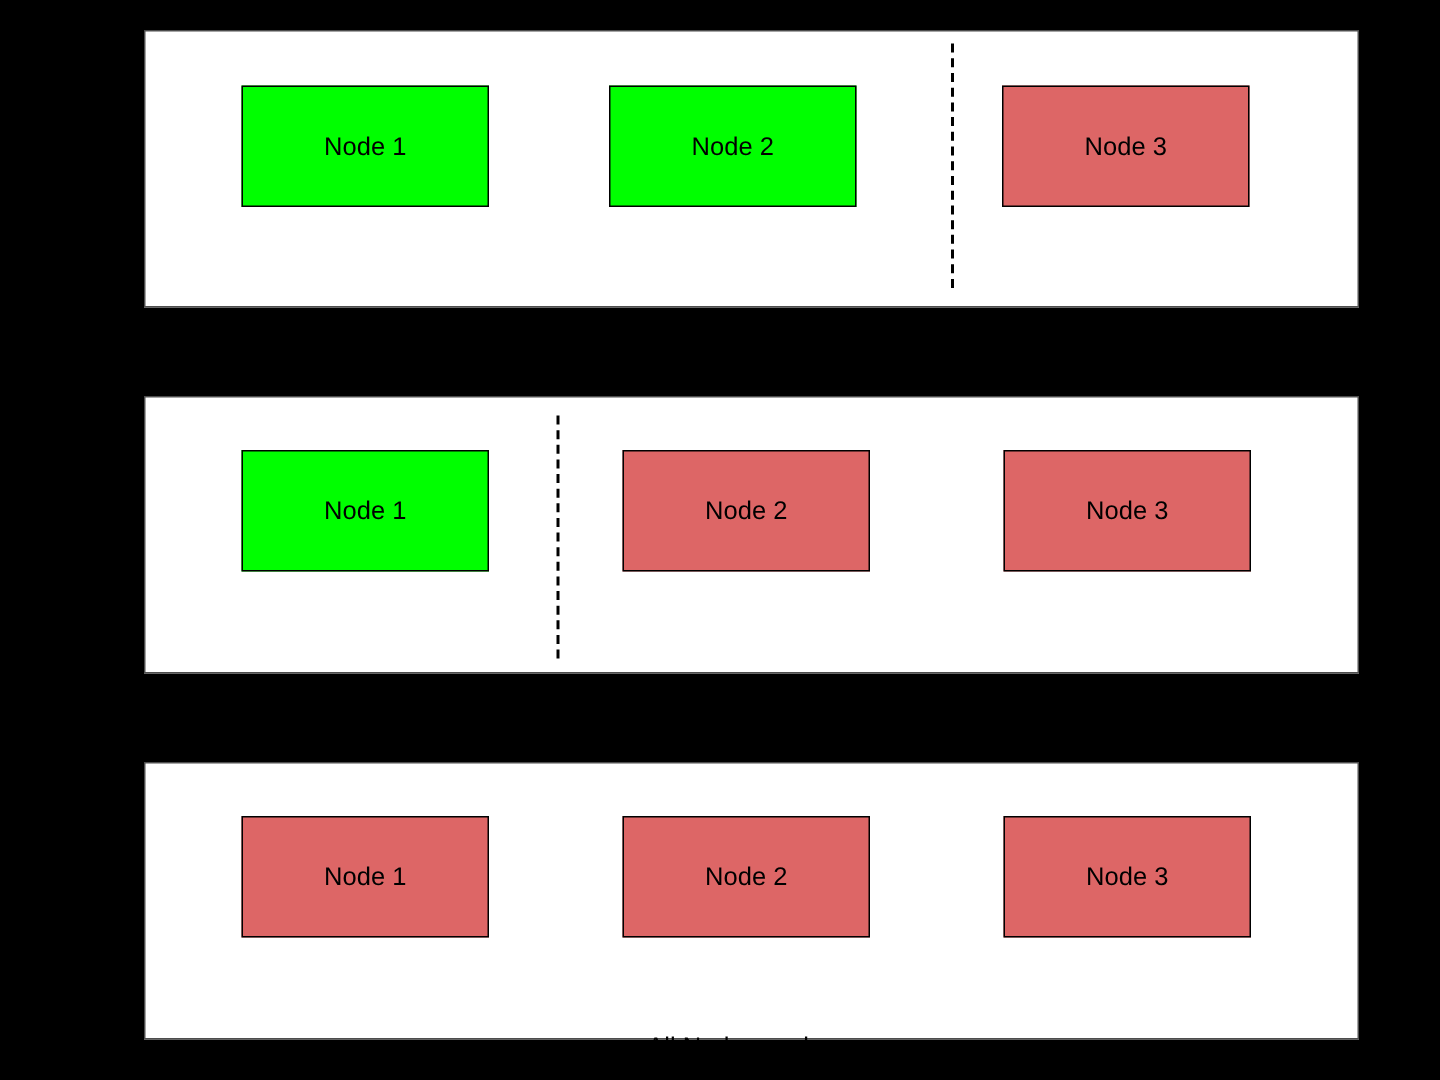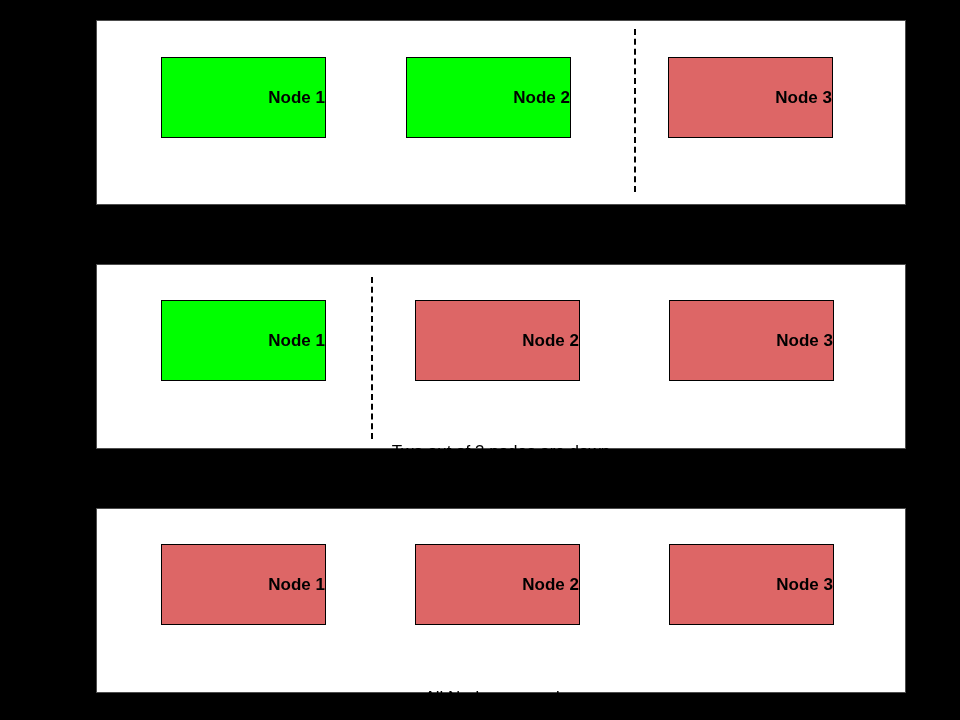--- a/index.html
+++ b/index.html
@@ -28,24 +28,23 @@
   #panel-1 { top: 264px; }
   #panel-2 { top: 508px; }
 
   .node {
     position: absolute;
     width: 163px;
     height: 79px;
     border: 1px solid #000000;
     display: flex;
     align-items: center;
-    justify-content: flex-end;
+    justify-content: center;
     font-size: 17px;
     line-height: 1;
-    font-weight: bold;
   }
   
   #panel-0 .n0 { left: 64px;  top: 36px; }
   #panel-0 .n1 { left: 309px; top: 36px; }
   #panel-0 .n2 { left: 571px; top: 36px; }
   
   #panel-1 .n0 { left: 64px;  top: 35px; }
   #panel-1 .n1 { left: 318px; top: 35px; }
   #panel-1 .n2 { left: 572px; top: 35px; }
   
@@ -96,35 +95,31 @@
     <div class="node n0" style="background: rgb(0, 255, 0);">
       <span>Node 1</span>
     </div>
     <div class="node n1" style="background: rgb(221, 102, 102);">
       <span>Node 2</span>
     </div>
     <div class="node n2" style="background: rgb(221, 102, 102);">
       <span>Node 3</span>
     </div>
     <div class="divider"></div>
-    <div class="caption">
-      <div>Two out of 3 nodes are down</div>
-      <div>Majority Fails &amp; Cluster Stops</div>
-    </div>
   </div>
 
   <div class="panel" id="panel-2">
     <div class="node n0" style="background: rgb(221, 102, 102);">
       <span>Node 1</span>
     </div>
     <div class="node n1" style="background: rgb(221, 102, 102);">
       <span>Node 2</span>
     </div>
     <div class="node n2" style="background: rgb(221, 102, 102);">
       <span>Node 3</span>
     </div>
     <div class="caption">
-      <div>All Nodes are nodes</div>
+      <div>All Node are down</div>
       
     </div>
   </div>
 
 </div>
 
 </body></html>

